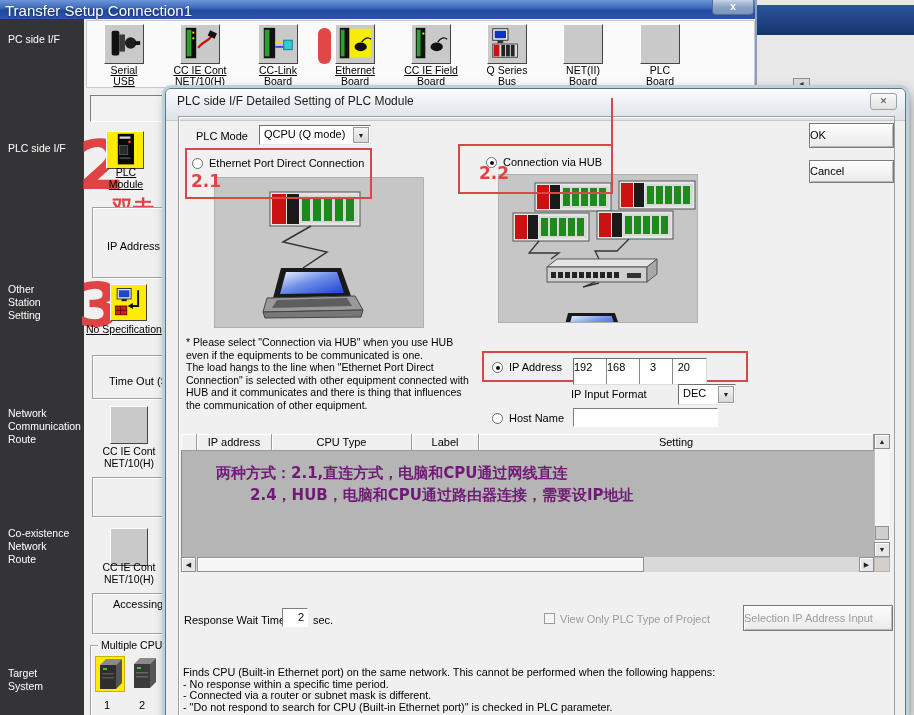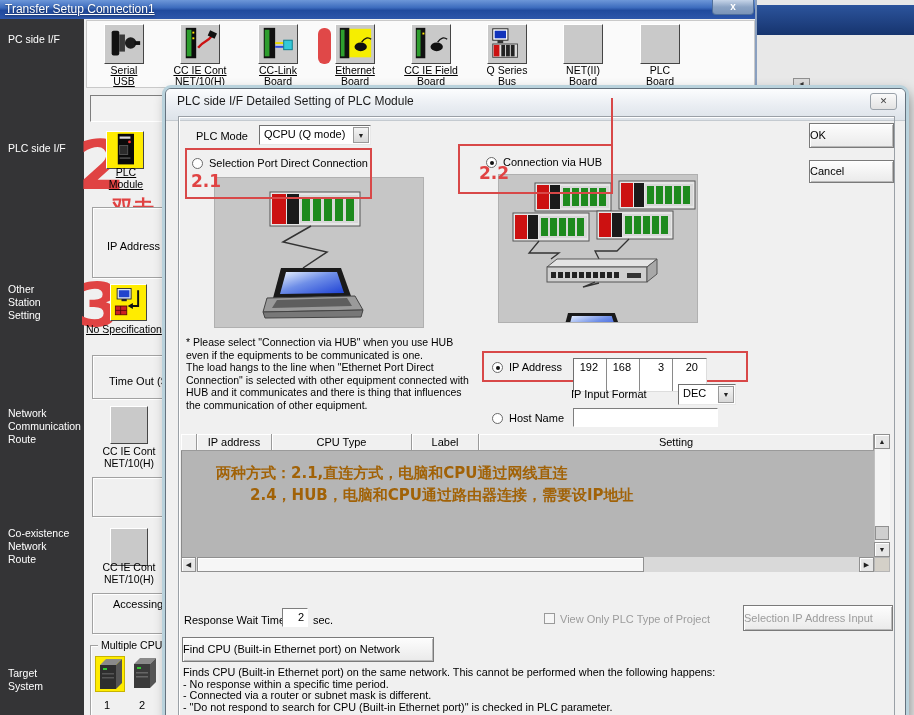--- a/index.html
+++ b/index.html
@@ -9,21 +9,21 @@
   .abs{position:absolute;}
   .pre{white-space:pre-line;}
 
   
   .bg-blue-strip{position:absolute;left:757px;top:5px;width:157px;height:30px;background:linear-gradient(180deg,#2c549c,#16346e);}
 
   
   #main-window{position:absolute;left:0;top:0;width:757px;height:715px;background:#f0f0f0;border-right:2px solid #8aa0c0;}
   #main-titlebar{position:absolute;left:0;top:0;width:100%;height:19px;
     background:linear-gradient(180deg,#6d97d8 0%,#3d6cbe 40%,#204a9e 55%,#2d56aa 100%);}
-  #main-title{position:absolute;left:5px;top:2px;color:#fff;font-size:12px;text-shadow:0 1px 2px rgba(0,0,0,.5);text-decoration:underline;}
+  #main-title{position:absolute;left:5px;top:2px;color:#fff;font-size:15px;text-shadow:0 1px 2px rgba(0,0,0,.5);}
   #main-close{position:absolute;left:712px;top:0;width:42px;height:15px;border:1px solid #51709c;border-top:none;
     border-radius:0 0 4px 4px;background:linear-gradient(180deg,#c6d4e8,#8ba3c4 50%,#7b94b8);color:#fff;
     font-size:10px;line-height:13px;text-align:center;font-weight:bold;}
 
   
   #sidebar{position:absolute;left:0;top:19px;width:84px;height:696px;background:#343436;}
   .side-lbl{position:absolute;left:8px;color:#fff;font-size:10.5px;line-height:13px;}
 
   
   #toolbar{position:absolute;left:86px;top:20px;width:669px;height:68px;background:#fafafa;border:1px solid #c9c9c9;}
@@ -73,37 +73,37 @@
   .btn{position:absolute;background:linear-gradient(#fdfdfd,#eaeaea);border:1px solid #7a7a7a;
     box-shadow:inset 1px 1px 0 #fff,inset -1px -1px 0 #b8b8b8;text-align:left;font-size:11px;}
 
   .radio{position:absolute;width:11px;height:11px;border-radius:50%;background:#fff;border:1px solid #6a6a6a;}
   .radio.sel::after{content:"";position:absolute;left:2.5px;top:2.5px;width:4px;height:4px;border-radius:50%;background:#111;}
   .checkbox{position:absolute;width:11px;height:11px;background:#f6f6f6;border:1px solid #9a9a9a;}
 
   .diagram{position:absolute;background:#c6c6c6;border:1px solid #b0b0b0;}
 
   .octets{position:absolute;background:#fff;border-top:1px solid #707070;border-left:1px solid #707070;border-bottom:1px solid #ddd;border-right:1px solid #ddd;display:flex;}
-  .octet{width:33px;height:32px;border-right:1px solid #8a8a8a;text-align:right;padding-right:8px;line-height:17px;font-size:11px;}
+  .octet{width:33px;height:25px;border-right:1px solid #8a8a8a;text-align:right;padding-right:16px;line-height:17px;font-size:11px;}
   .octet:last-child{border-right:none;}
 
   
   .tbl-hdr{position:absolute;display:flex;height:17px;}
   .th{height:17px;background:#f0f0f0;border-right:1px solid #9a9a9a;border-bottom:1px solid #9a9a9a;
     box-shadow:inset 1px 1px 0 #fff;font-size:11px;text-align:center;line-height:16px;}
   .tbl-body{position:absolute;background:#b5b5b5;border-left:1px solid #8a8a8a;}
   .sb-btn{position:absolute;background:#e6e6e6;border:1px solid #909090;box-shadow:inset 1px 1px 0 #fff;
     text-align:center;color:#222;}
   .vtrack{position:absolute;background:#f4f4f4;border-left:1px solid #c0c0c0;}
   .htrack{position:absolute;background:#d9d9d9;}
   .hthumb{position:absolute;background:#f6f6f6;border:1px solid #909090;box-shadow:inset 1px 1px 0 #fff;}
   .vthumb{position:absolute;background:#cfcfcf;border:1px solid #909090;}
   .corner{position:absolute;background:#d4d0c8;border:1px solid #b5b5b5;}
 
-  .cn-note{position:absolute;color:#a16207;font-size:15px;font-weight:bold;white-space:nowrap;
+  .cn-note{position:absolute;color:#701a75;font-size:15px;font-weight:bold;white-space:nowrap;
     font-family:"DejaVu Sans",sans-serif;}
   .note-txt{position:absolute;font-size:10.5px;line-height:12.6px;white-space:pre;}
 </style>
 </head>
 <body>
 
 <div id="screen">
 
   <div class="bg-blue-strip"></div>
 
@@ -312,21 +312,21 @@
     <span class="dlg-lbl" style="left:30px;top:41px;">PLC Mode</span>
     <div class="combo" style="left:93px;top:36px;width:112px;height:20px;">
       <span class="combo-val">QCPU (Q mode)</span>
       <span class="combo-btn">▼</span>
     </div>
 
     <div class="btn" style="left:643px;top:34px;width:85px;height:25px;line-height:23px;">OK</div>
     <div class="btn" style="left:643px;top:71px;width:85px;height:23px;line-height:21px;">Cancel</div>
 
     <span class="radio" style="left:26px;top:69px;"></span>
-    <span class="dlg-lbl" style="left:43px;top:68px;">Selection Port Direct Connection</span>
+    <span class="dlg-lbl" style="left:43px;top:68px;">Ethernet Port Direct Connection</span>
     <span class="radio sel" style="left:320px;top:68px;"></span>
     <span class="dlg-lbl" style="left:337px;top:67px;">Connection via HUB</span>
 
     <div class="diagram" style="left:48px;top:88px;width:210px;height:151px;">
       <svg width="208" height="149" viewBox="0 0 208 149">
         <defs>
           <linearGradient id="scr" x1="0" y1="0" x2="1" y2="1">
             <stop offset="0" stop-color="#eaf3ff"></stop>
               <stop offset="0.45" stop-color="#6f8fe8"></stop>
               <stop offset="1" stop-color="#1c3fd4"></stop>
@@ -465,20 +465,19 @@
 
     <span class="dlg-lbl" style="left:18px;top:525px;">Response Wait Time</span>
     <div class="sunken abs" style="left:116px;top:519px;width:26px;height:19px;background:#fff;text-align:right;padding-right:3px;line-height:17px;">2</div>
     <span class="dlg-lbl" style="left:147px;top:525px;">sec.</span>
 
     <span class="checkbox" style="left:378px;top:524px;"></span>
     <span class="dlg-lbl gray-txt" style="left:394px;top:524px;">View Only PLC Type of Project</span>
 
     <div class="btn gray-txt" style="left:577px;top:516px;width:150px;height:26px;line-height:24px;">Selection IP Address Input</div>
 
-    <div class="btn" style="left:16px;top:548px;width:252px;height:25px;line-height:23px;">Find CPU (Built-in Ethernet port) on Network</div>
     <div class="note-txt" style="left:17px;top:578px;font-size:10.8px;line-height:11.6px;">Finds CPU (Built-in Ethernet port) on the same network. This cannot be performed when the following happens:
 - No response within a specific time period.
 - Connected via a router or subnet mask is different.
 - "Do not respond to search for CPU (Built-in Ethernet port)" is checked in PLC parameter.</div>
   </div>
 
 </div>
 
 </body></html>

